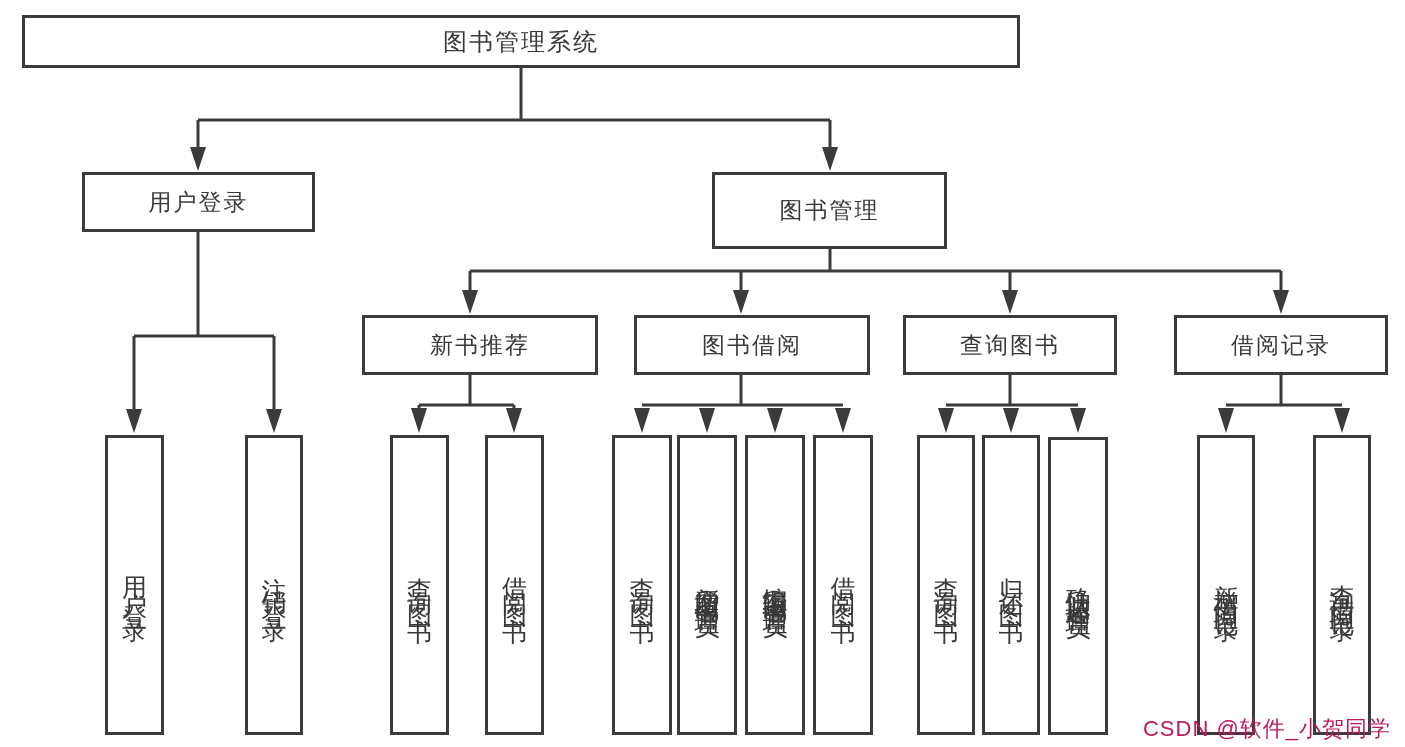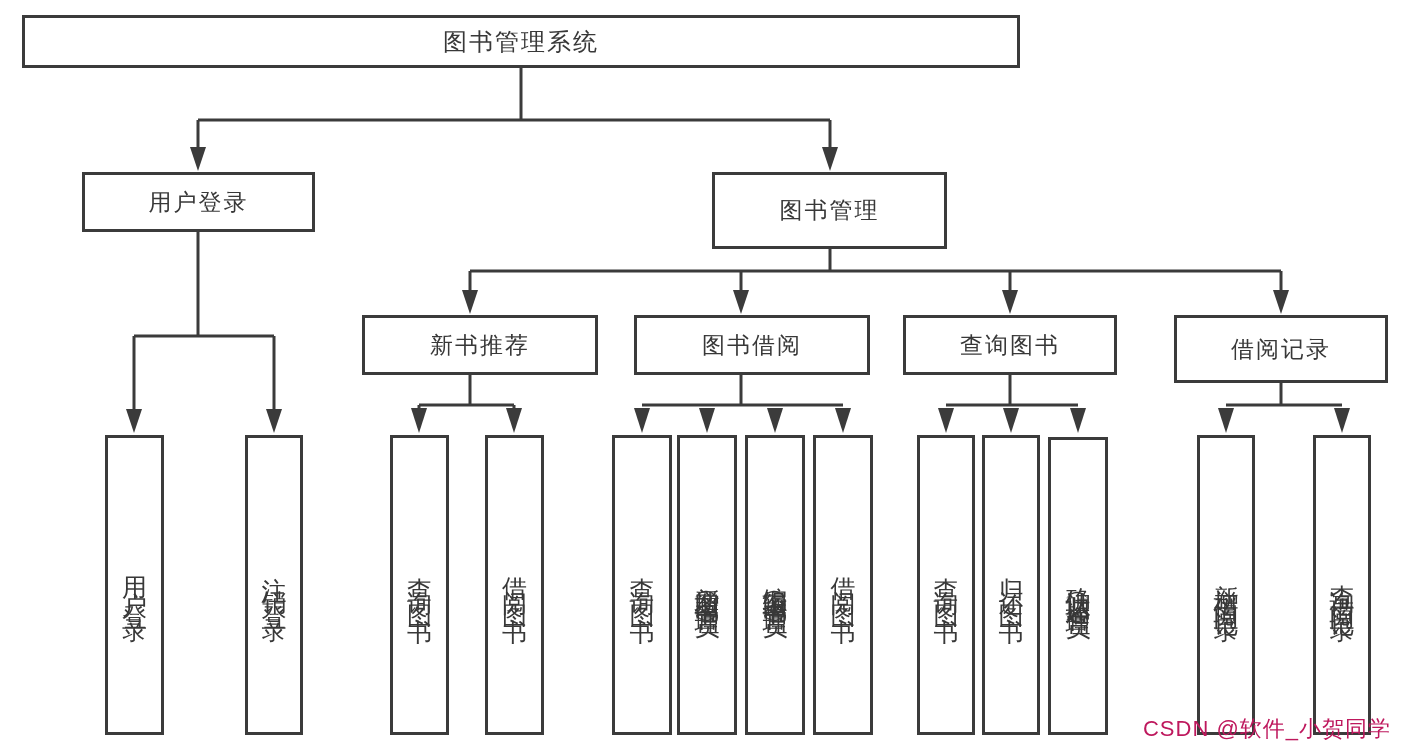--- a/index.html
+++ b/index.html
@@ -105,21 +105,21 @@
   </svg>
 
   <div class="node h root" style="left:22px;top:15px;width:998px;height:53px;">图书管理系统</div>
 
   <div class="node h" style="left:82px;top:172px;width:233px;height:60px;">用户登录</div>
   <div class="node h" style="left:712px;top:172px;width:235px;height:77px;">图书管理</div>
 
   <div class="node h" style="left:362px;top:315px;width:236px;height:60px;">新书推荐</div>
   <div class="node h" style="left:634px;top:315px;width:236px;height:60px;">图书借阅</div>
   <div class="node h" style="left:903px;top:315px;width:214px;height:60px;">查询图书</div>
-  <div class="node h" style="left:1174px;top:315px;width:214px;height:68px;">借阅记录</div>
+  <div class="node h" style="left:1174px;top:315px;width:214px;height:60px;">借阅记录</div>
 
   <div class="node v sp4" style="left:105px;top:435px;width:59px;height:300px;">用户登录</div>
   <div class="node v sp4" style="left:245px;top:435px;width:58px;height:300px;">注销登录</div>
 
   <div class="node v sp4" style="left:390px;top:435px;width:59px;height:300px;">查询图书</div>
   <div class="node v sp4" style="left:485px;top:435px;width:59px;height:300px;">借阅图书</div>
 
   <div class="node v sp4" style="left:612px;top:435px;width:60px;height:300px;">查询图书</div>
   <div class="node v sp9" style="left:677px;top:435px;width:60px;height:300px;">新增图书（管理员）</div>
   <div class="node v sp9" style="left:745px;top:435px;width:60px;height:300px;">编辑图书（管理员）</div>

